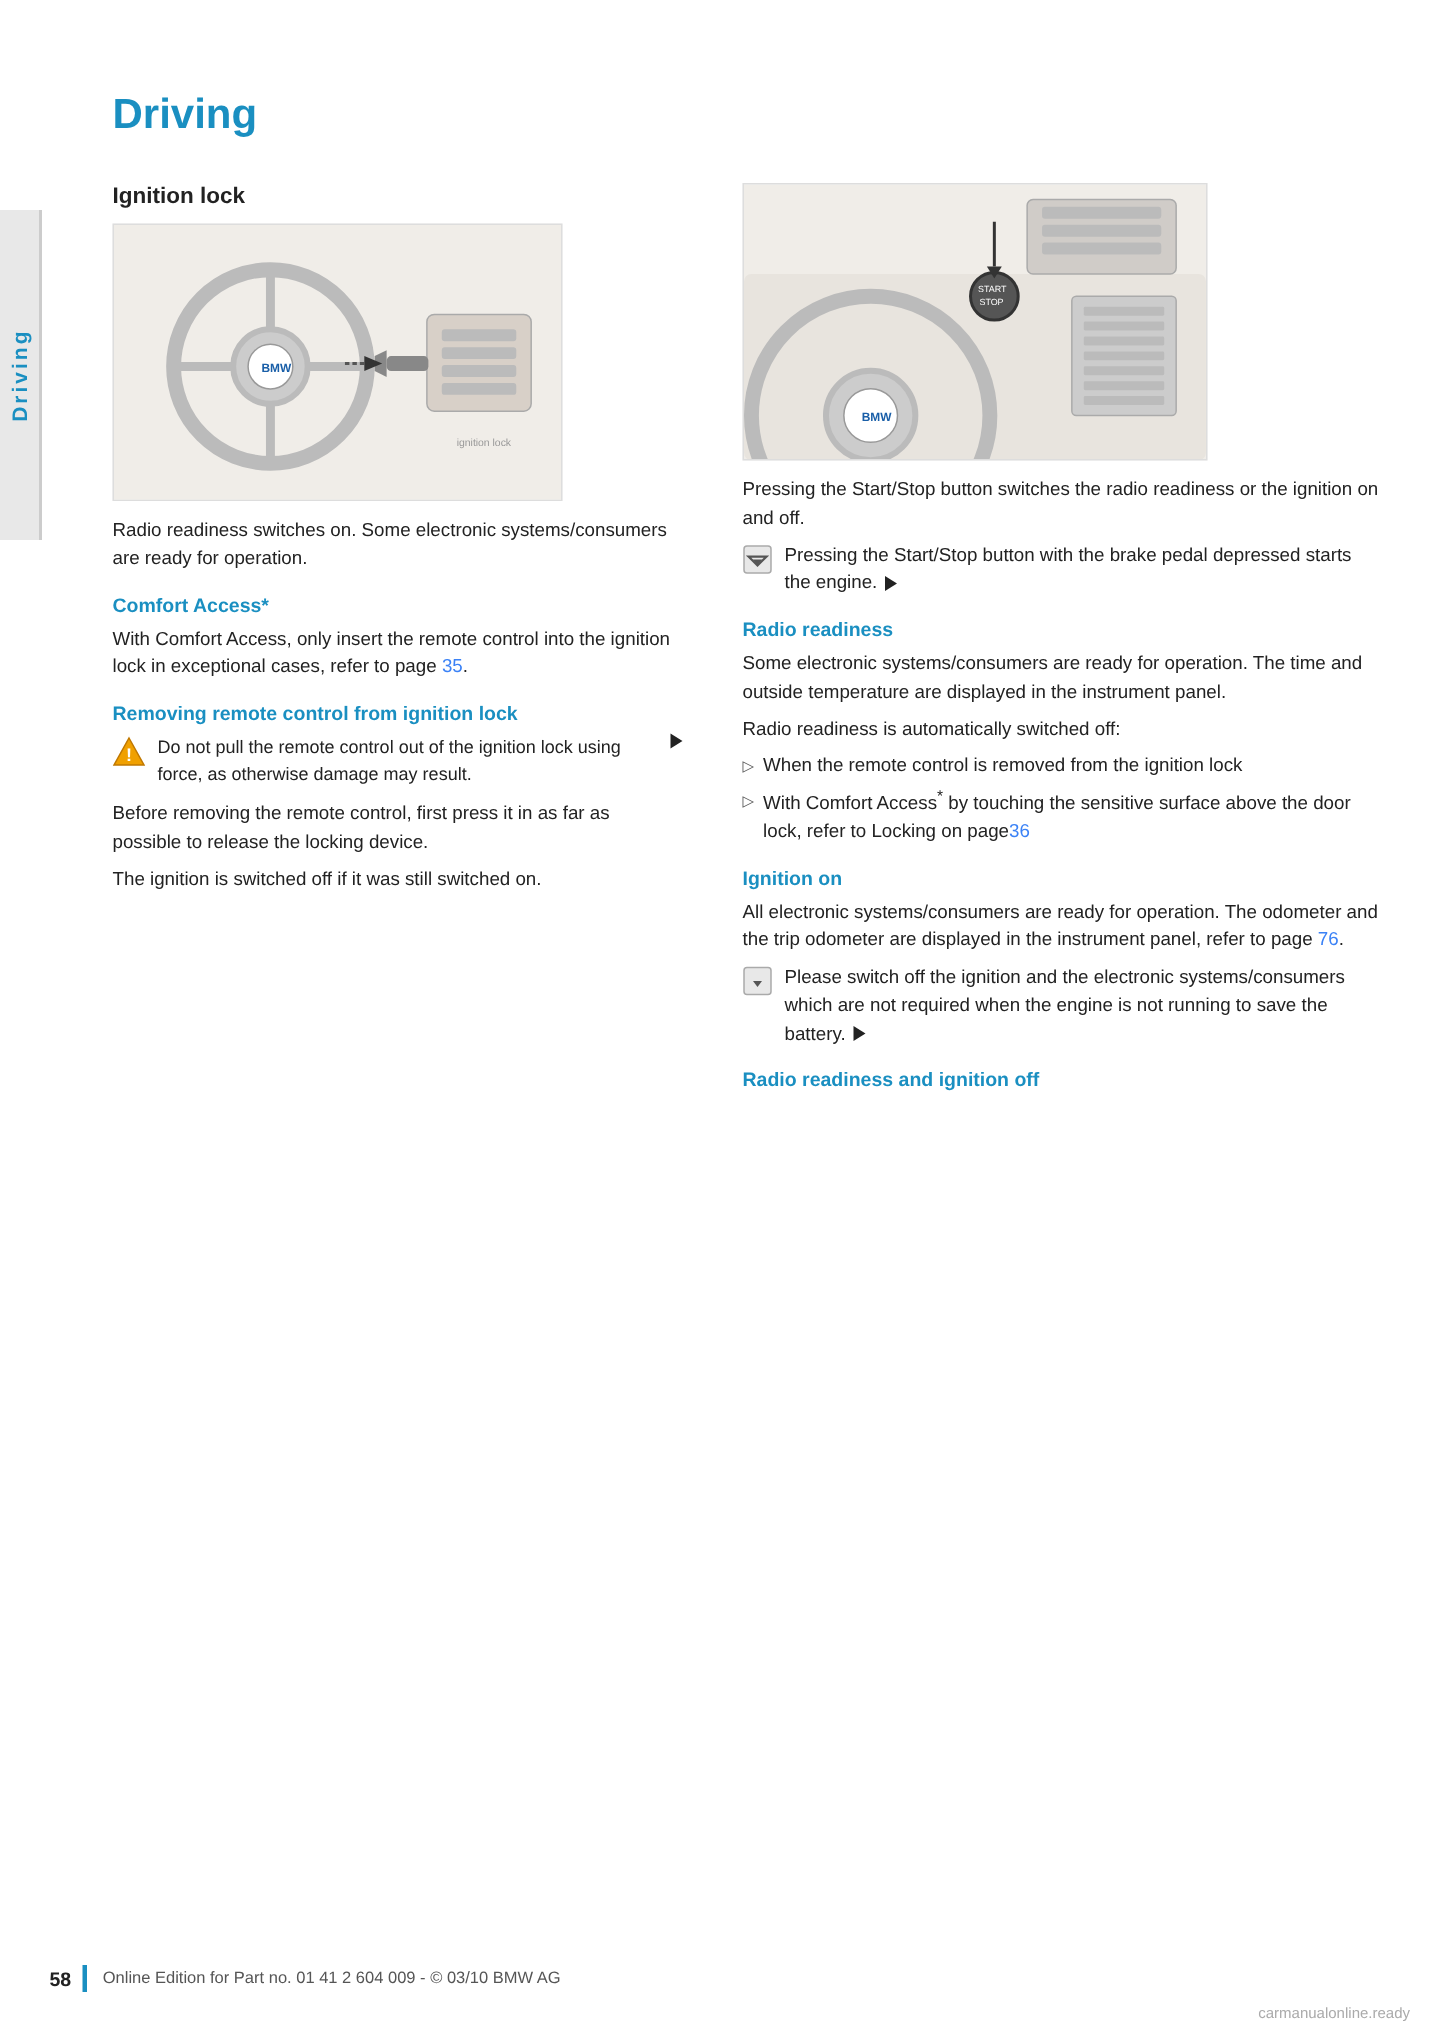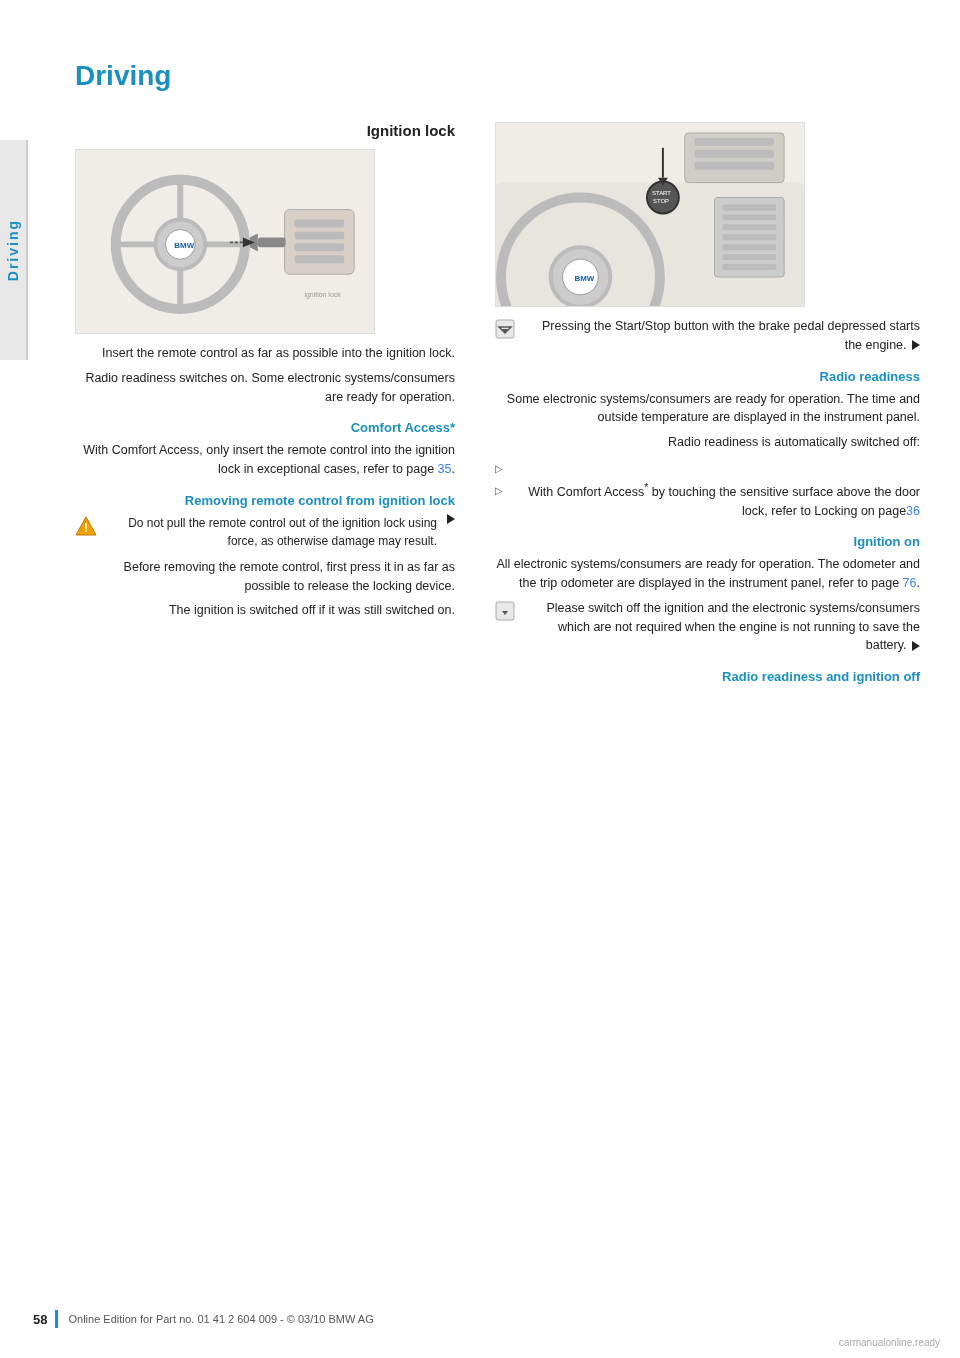--- a/index.html
+++ b/index.html
@@ -46,21 +46,20 @@
       font-size: 28px;
       font-weight: bold;
       color: #1a8fc1;
       margin-bottom: 30px;
     }
 
     
     .two-col {
       display: flex;
       gap: 40px;
-      text-align: right;
     }
     .col-left {
       width: 380px;
       flex-shrink: 0;
     }
     .col-right {
       flex: 1;
     }
 
     
@@ -265,21 +264,20 @@
           <rect x="183" y="88" width="28" height="10" rx="3" fill="#888"></rect>
           <polygon points="175,88 183,84 183,102 175,98" fill="#888"></polygon>
           <line x1="155" y1="93" x2="175" y2="93" stroke="#555" stroke-width="2" stroke-dasharray="3,2"></line>
 
           <polygon points="168,88 180,93 168,98" fill="#333"></polygon>
 
           <text x="230" y="148" font-size="7" fill="#999">ignition lock</text>
         </svg>
       </div>
 
-      <p>Insert the remote control as far as possible into the ignition lock.</p>
       <p>Radio readiness switches on. Some electronic systems/consumers are ready for operation.</p>
 
       <div class="subsection-heading">Comfort Access*</div>
       <p>
         <span>With Comfort Access, only insert the remote control into the ignition lock in exceptional cases, refer to page</span>
         <a class="link-text">35</a><span>.</span>
       </p>
 
       <div class="subsection-heading">Removing remote control from ignition lock</div>
 
@@ -328,20 +326,21 @@
           <rect x="228" y="82" width="54" height="6" fill="#bbb" rx="1"></rect>
           <rect x="228" y="92" width="54" height="6" fill="#bbb" rx="1"></rect>
           <rect x="228" y="102" width="54" height="6" fill="#bbb" rx="1"></rect>
           <rect x="228" y="112" width="54" height="6" fill="#bbb" rx="1"></rect>
           <rect x="228" y="122" width="54" height="6" fill="#bbb" rx="1"></rect>
           <rect x="228" y="132" width="54" height="6" fill="#bbb" rx="1"></rect>
           <rect x="228" y="142" width="54" height="6" fill="#bbb" rx="1"></rect>
         </svg>
       </div>
 
+      <p>Pressing the Start/Stop button switches the radio readiness or the ignition on and off.</p>
 
       <div class="note-box">
         <svg class="note-icon" viewBox="0 0 20 20" xmlns="http://www.w3.org/2000/svg">
           <rect x="1" y="1" width="18" height="18" rx="2" fill="#e8e8e8" stroke="#aaa" stroke-width="1"></rect>
           <polygon points="5,10 15,10 15,10" fill="none"></polygon>
           <polygon points="4,8 10,14 16,8" fill="none" stroke="#555" stroke-width="1.5"></polygon>
           <polygon points="7,10 10,14 13,10" fill="#555"></polygon>
         </svg>
         <span class="note-text">
           <span>Pressing the Start/Stop button with the brake pedal depressed starts the engine.</span>
@@ -350,20 +349,21 @@
       </div>
 
       <div class="subsection-heading">Radio readiness</div>
 
       <p>Some electronic systems/consumers are ready for operation. The time and outside temperature are displayed in the instrument panel.</p>
       <p>Radio readiness is automatically switched off:</p>
 
       <ul class="bullet-list">
         <li>
           <span class="bullet-arrow">▷</span>
+          <span>When the remote control is removed from the ignition lock</span>
         </li>
         <li>
           <span class="bullet-arrow">▷</span>
           <span>
             <span>With Comfort Access</span><sup>*</sup><span> by touching the sensitive surface above the door lock, refer to Locking on page</span><a class="link-text">36</a>
           </span>
         </li>
       </ul>
 
       <div class="subsection-heading">Ignition on</div>

